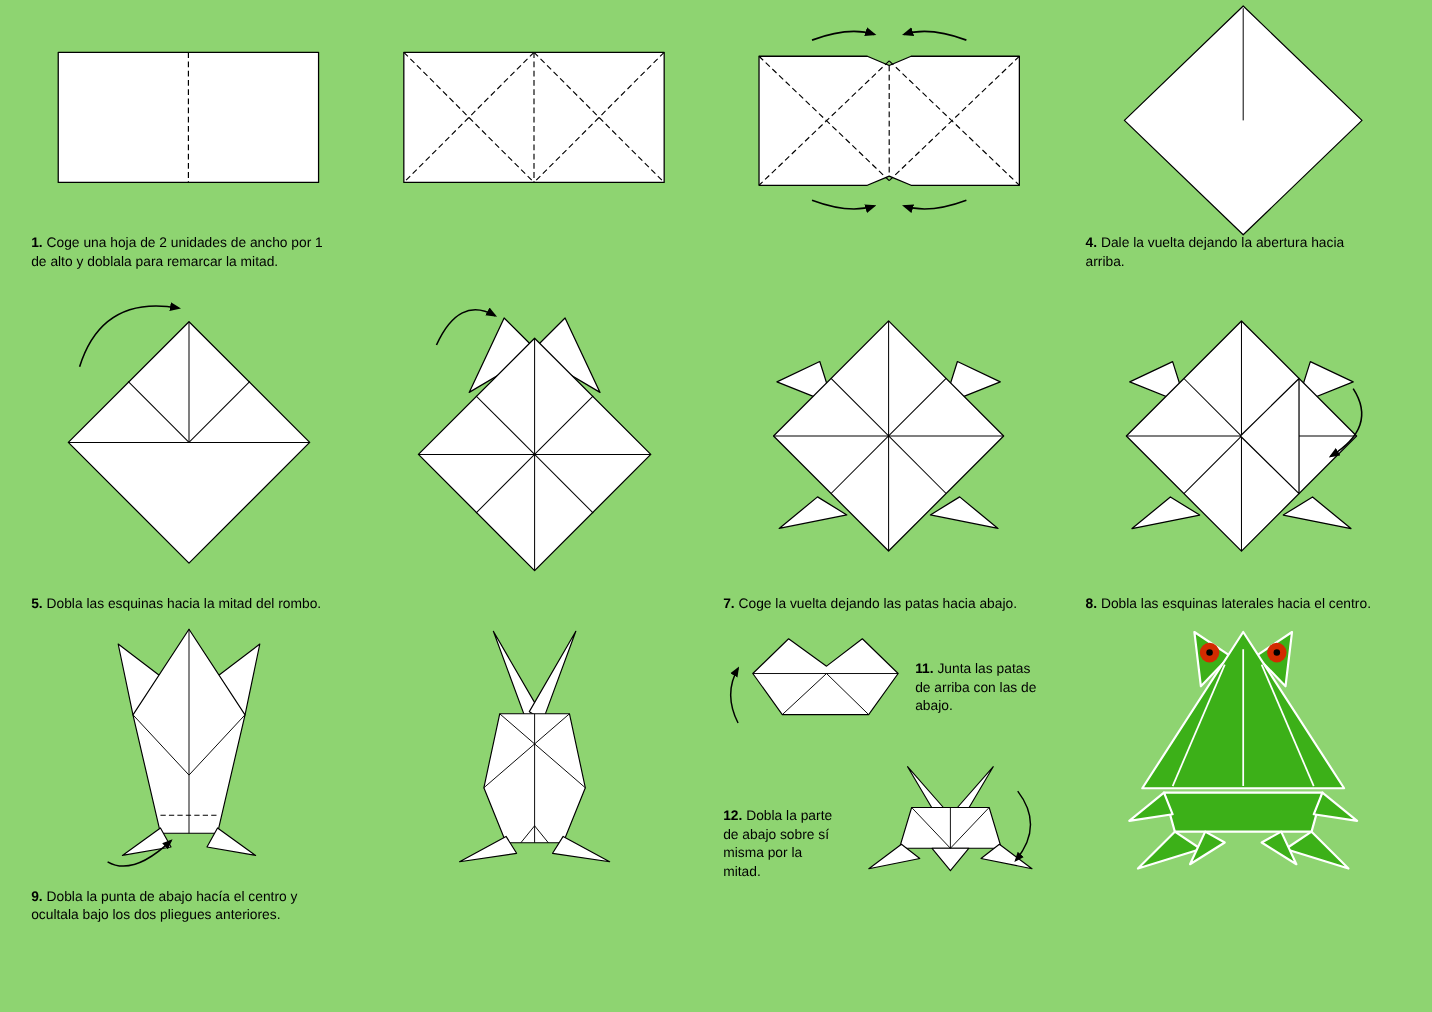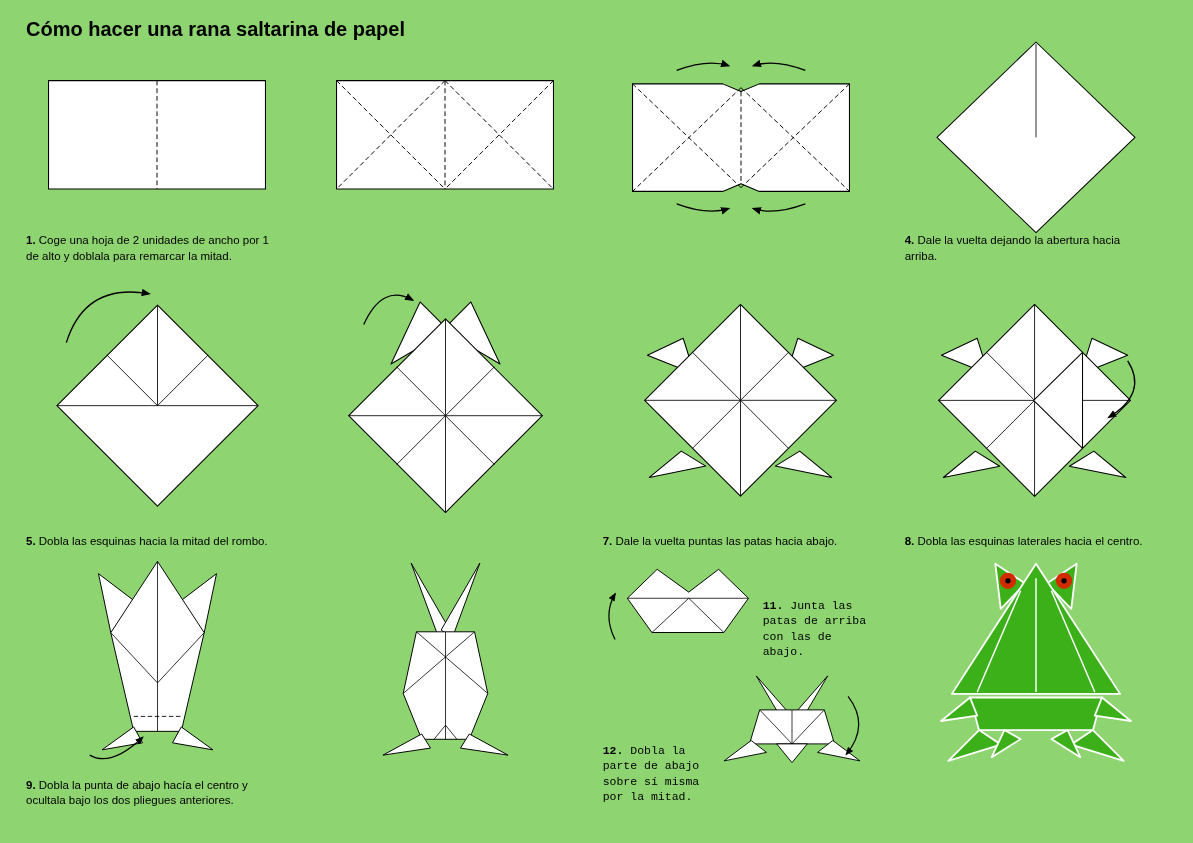--- a/index.html
+++ b/index.html
@@ -15,37 +15,36 @@
   .title { font-size:20px; font-weight:bold; margin:8px 0 6px 2px; }
   .grid { display:grid; grid-template-columns:repeat(4,1fr); column-gap:22px; }
   .cell { display:flex; flex-direction:column; }
   .diagram { display:flex; align-items:center; justify-content:center; }
   .r1 .diagram { height:178px; }
   .r2 .diagram { height:262px; }
   .r3 .diagram { height:220px; }
   .caption { font-size:11.5px; line-height:1.35; margin:8px 8px 0 2px; max-width:246px; }
   .caption strong { font-weight:bold; }
   .combo { display:flex; flex-direction:column; gap:4px; }
-  .sub { display:flex; align-items:flex-end;font-family:Liberation Mono, monospace; }
+  .sub { display:flex; align-items:center; }
   .sub .caption { margin-top:14px; }
   .cap-right { width:110px; margin-left:4px; }
   .cap-left  { width:100px; margin-right:4px; margin-top:34px; }
   
   .paper  { fill:#fff; stroke:#000; stroke-width:1.1; stroke-linejoin:round; }
   .crease { stroke:#000; stroke-width:0.9; fill:none; }
   .dash   { stroke:#000; stroke-width:1; fill:none; stroke-dasharray:5 3; }
   .arrow  { stroke:#000; stroke-width:1.4; fill:none; }
   .fg      { fill:#3cb018; stroke:#fff; stroke-width:2; stroke-linejoin:round; }
   .fcrease { stroke:#fff; stroke-width:1.6; fill:none; }
 </style>
 </head>
 <body>
 
 <div class="page">
-  <h1 class="title">Cómo hacer una rana saltarina de papel</h1>
 
   <div class="grid">
 
     <div class="cell r1">
       <div class="diagram">
         <svg viewBox="0 0 250 135" width="240">
           <rect class="paper" x="12" y="10" width="226" height="113"></rect>
           <line class="dash" x1="125" y1="10" x2="125" y2="123"></line>
         </svg>
       </div>
@@ -163,21 +162,21 @@
           <g>
             <line class="crease" x1="125" y1="26" x2="125" y2="230"></line>
             <line class="crease" x1="23" y1="128" x2="227" y2="128"></line>
             <line class="crease" x1="125" y1="128" x2="74" y2="77"></line>
             <line class="crease" x1="125" y1="128" x2="176" y2="77"></line>
             <line class="crease" x1="125" y1="128" x2="74" y2="179"></line>
             <line class="crease" x1="125" y1="128" x2="176" y2="179"></line>
           </g>
         </svg>
       </div>
-      <p class="caption"><strong>7.</strong> <span>Dale la vuelta puntas las patas hacia abajo.</span></p>
+      <p class="caption"><strong>7.</strong> <span>Coge la vuelta dejando las patas hacia abajo.</span></p>
     </div>
 
     <div class="cell r2">
       <div class="diagram">
         <svg viewBox="0 0 252 245" width="237">
           <defs>
             <marker id="ah8" viewBox="0 0 10 8" refX="8" refY="4" markerWidth="7" markerHeight="6" orient="auto-start-reverse">
               <path d="M0,0 L10,4 L0,8 Z" fill="#000"></path>
             </marker>
           </defs>

